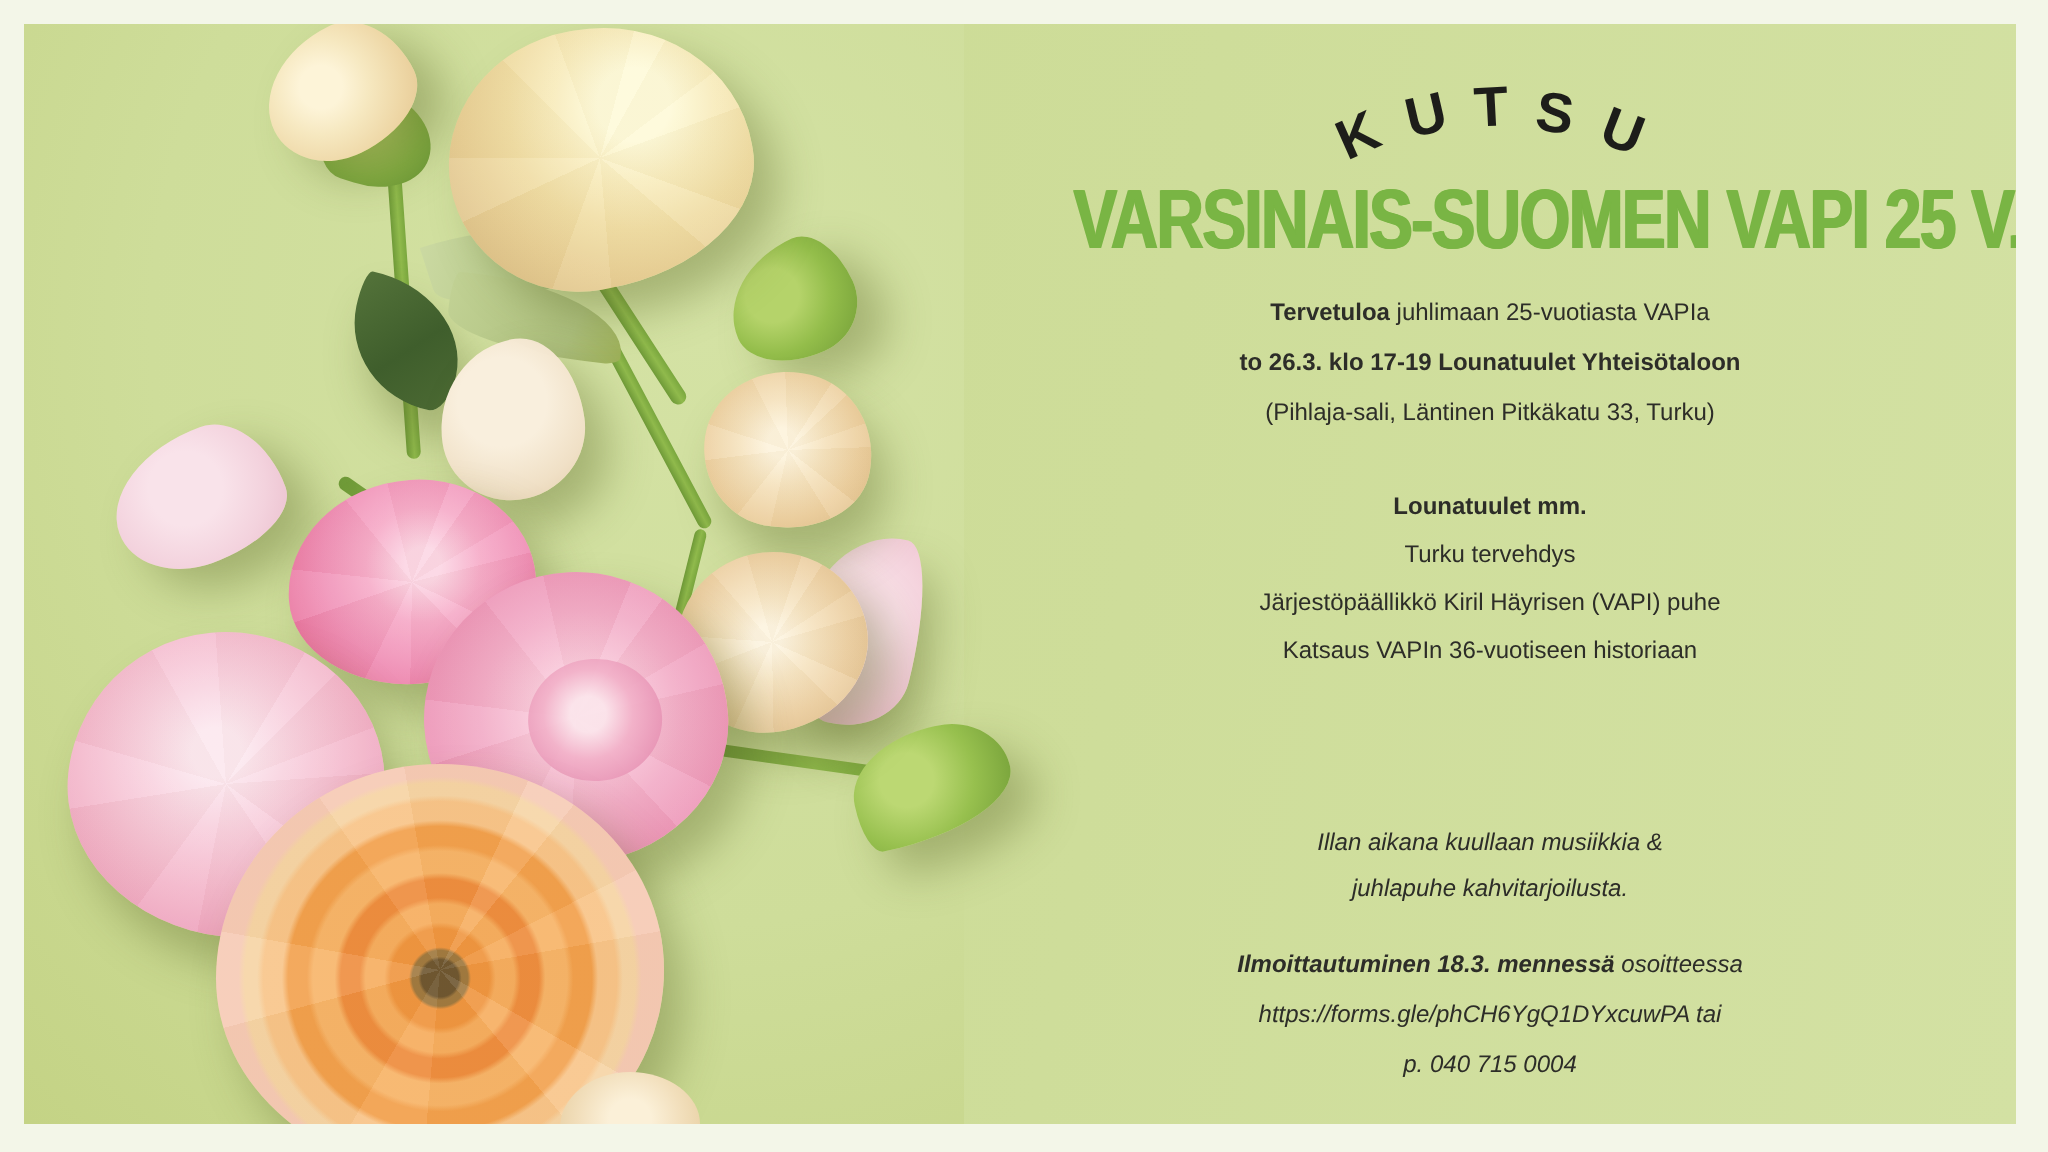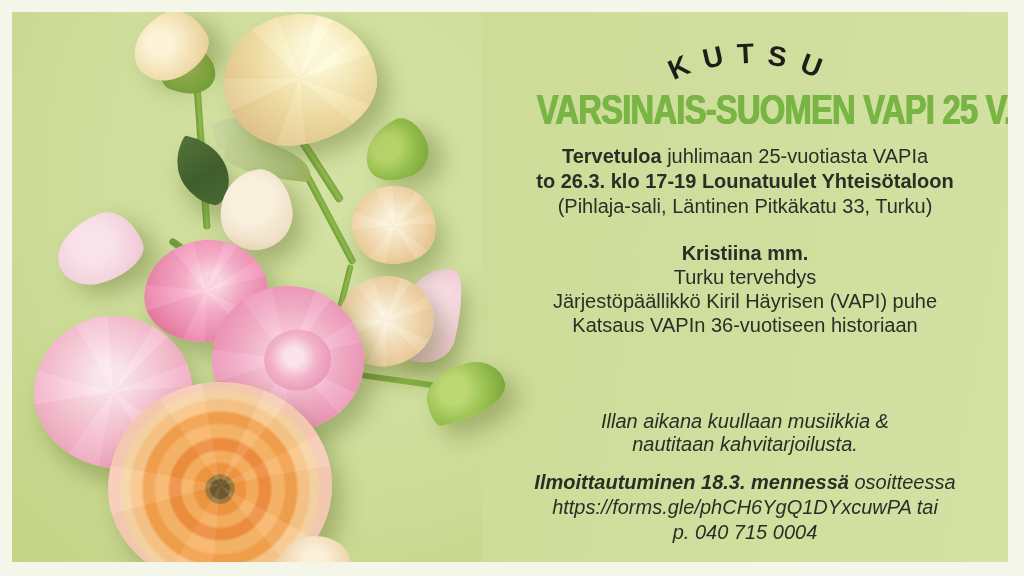--- a/index.html
+++ b/index.html
@@ -99,21 +99,21 @@
   .arc{top:26px;height:50px;color:var(--arc_dark);font-size:28px;font-weight:700;letter-spacing:0;}
   .arc span{display:inline-block;margin:0 7px;}
   .arc .l0{transform:translateY(14px) rotate(-24deg);}
   .arc .l1{transform:translateY(4px)  rotate(-13deg);}
   .arc .l2{transform:translateY(0)    rotate(-3deg);}
   .arc .l3{transform:translateY(3px)  rotate(8deg);}
   .arc .l4{transform:translateY(12px) rotate(21deg);}
   .title{top:76px;font-size:42px;line-height:44px;font-weight:700;color:var(--title_green);
          white-space:nowrap;letter-spacing:-1px;transform:scaleX(.78);transform-origin:50% 50%;
          text-shadow:.7px 0 0 currentColor,-.7px 0 0 currentColor;}
-  .body-block{font-size:20px;}
+  .body-block{font-size:12px;}
   .intro{top:132px;line-height:25px;}
   .program{top:229px;line-height:24px;}
   .evening{top:398px;line-height:23px;font-style:italic;}
   .registration{top:458px;line-height:25px;font-style:italic;}
   .line{display:block;}
   b{font-weight:700;}
 </style>
 </head>
 <body>
 
@@ -173,29 +173,29 @@
 
       <h1 class="block title">VARSINAIS-SUOMEN VAPI 25 V.</h1>
 
       <p class="block body-block intro">
         <span class="line"><b>Tervetuloa</b><span> juhlimaan 25-vuotiasta VAPIa</span></span>
         <span class="line"><b>to 26.3. klo 17-19 Lounatuulet Yhteisötaloon</b></span>
         <span class="line">(Pihlaja-sali, Läntinen Pitkäkatu 33, Turku)</span>
       </p>
 
       <p class="block body-block program">
-        <span class="line"><b>Kristiina mm.</b></span>
+        <span class="line"><b>Lounatuulet mm.</b></span>
         <span class="line">Turku tervehdys</span>
         <span class="line">Järjestöpäällikkö Kiril Häyrisen (VAPI) puhe</span>
         <span class="line">Katsaus VAPIn 36-vuotiseen historiaan</span>
       </p>
 
       <p class="block body-block evening">
         <span class="line">Illan aikana kuullaan musiikkia &amp;</span>
-        <span class="line">nautitaan kahvitarjoilusta.</span>
+        <span class="line">juhlapuhe kahvitarjoilusta.</span>
       </p>
 
       <p class="block body-block registration">
         <span class="line"><b>Ilmoittautuminen 18.3. mennessä</b><span> osoitteessa</span></span>
         <span class="line"><span>https://forms.gle/phCH6YgQ1DYxcuwPA</span><span> tai</span></span>
         <span class="line">p. 040 715 0004</span>
       </p>
 
     </div>
   </div>

